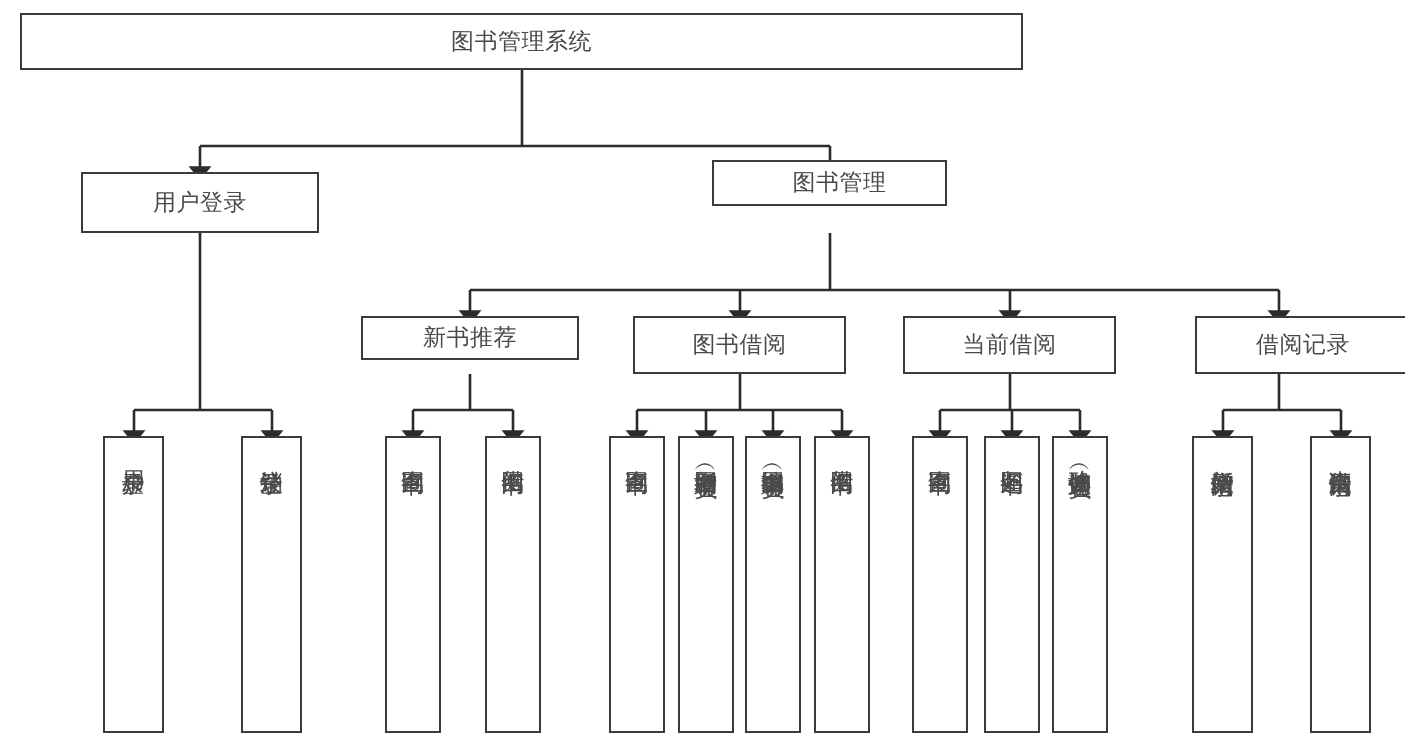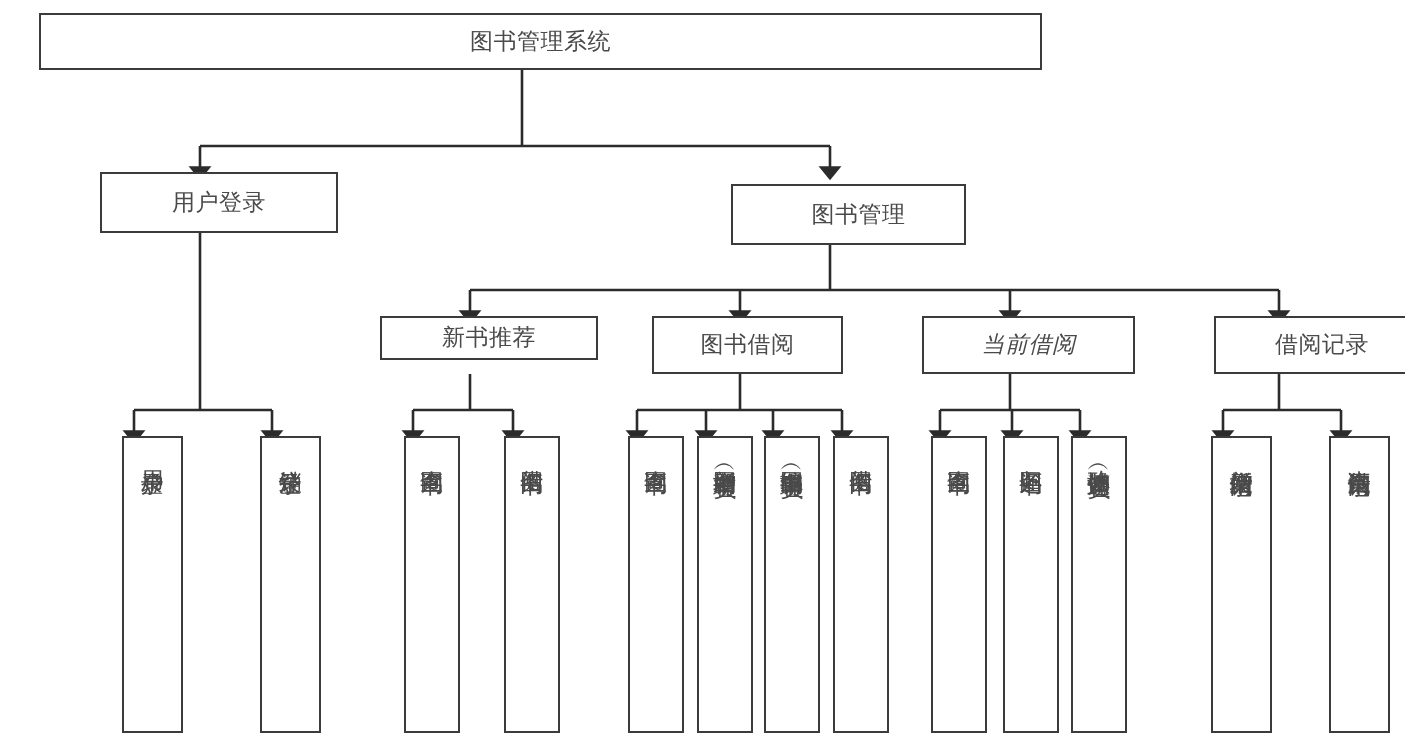--- a/index.html
+++ b/index.html
@@ -28,21 +28,20 @@
   .node {
     position: absolute;
     box-sizing: border-box;
     background: #ffffff;
     border: 2.5px solid #3b3b3b;
     display: flex;
     align-items: center;
     justify-content: center;
     color: #4a4a4a;
     z-index: 2;
-    margin-left: 19px;
   }
   .node .label {
     color: #4a4a4a;
     line-height: 1.12;
     letter-spacing: 0.5px;
     white-space: pre;
   }
   .node-root .label,
   .node-mid .label,
   .node-sub .label {
@@ -119,30 +118,30 @@
       </g>
   </svg>
 
   <div id="nodes">
       <div class="node node-root" style="left: 20px; top: 13px; width: 1003px; height: 57px;">
         <span class="label">图书管理系统</span>
       </div>
       <div class="node node-mid" style="left: 81px; top: 172px; width: 238px; height: 61px;">
         <span class="label">用户登录</span>
       </div>
-      <div class="node node-mid" style="left: 712px; top: 184px; width: 235px; height: 61px; padding-left: 20px;">
+      <div class="node node-mid" style="left: 712px; top: 160px; width: 235px; height: 46px; padding-left: 20px;">
         <span class="label">图书管理</span>
       </div>
       <div class="node node-sub" style="left: 361px; top: 316px; width: 218px; height: 44px;">
         <span class="label">新书推荐</span>
       </div>
-      <div class="node node-sub" style="left: 633px; top: 316px; width: 191px; height: 58px;">
+      <div class="node node-sub" style="left: 633px; top: 316px; width: 213px; height: 58px;">
         <span class="label">图书借阅</span>
       </div>
-      <div class="node node-sub" style="left: 903px; top: 316px; width: 213px; height: 58px; font-style: italic;">
+      <div class="node node-sub" style="left: 903px; top: 316px; width: 213px; height: 58px;">
         <span class="label">当前借阅</span>
       </div>
       <div class="node node-sub" style="left: 1195px; top: 316px; width: 216px; height: 58px;">
         <span class="label">借阅记录</span>
       </div>
       <div class="node node-leaf" style="left: 103px; top: 436px; width: 61px; height: 297px;">
         <span class="label">用户登录</span>
       </div>
       <div class="node node-leaf" style="left: 241px; top: 436px; width: 61px; height: 297px;">
         <span class="label">注销登录</span>

